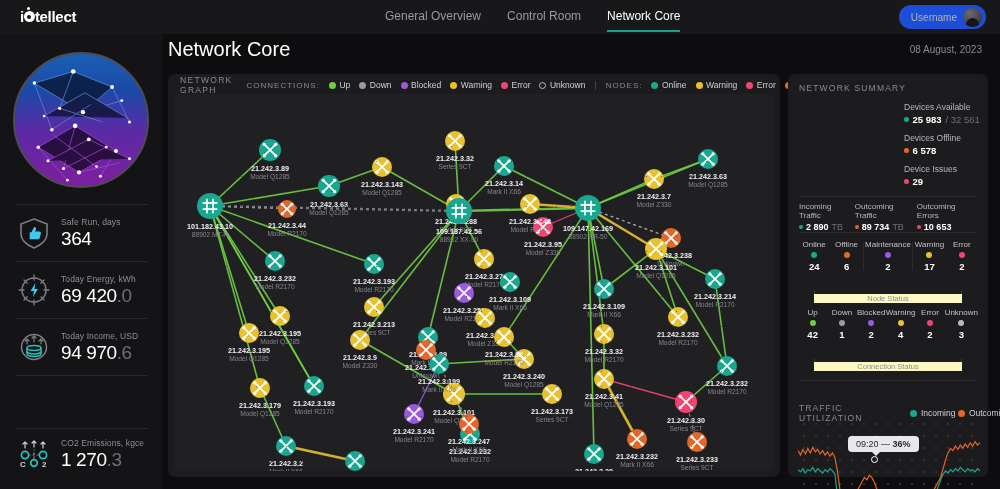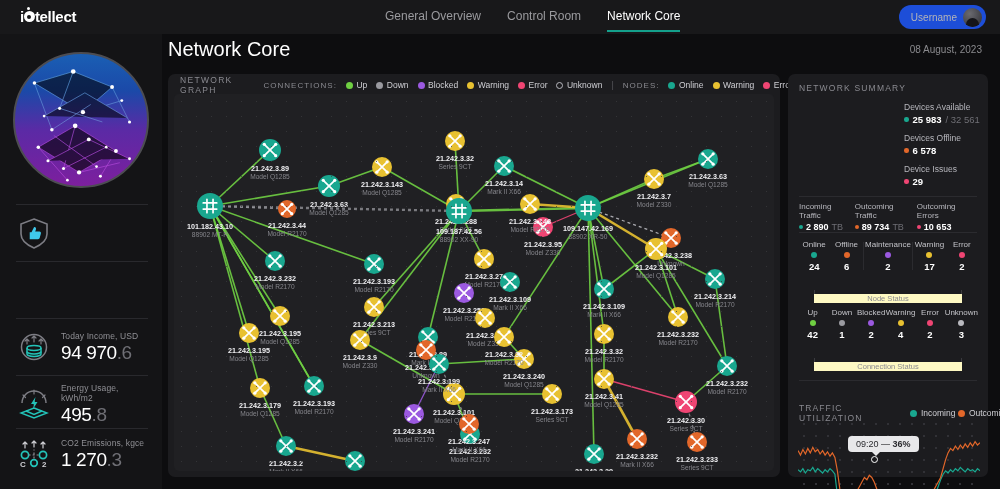--- a/index.html
+++ b/index.html
@@ -47,21 +47,21 @@
   .kpi .ic { width: 36px; height: 36px; flex: 0 0 36px; }
   .kpi .tx .lab { font-size: 8.5px; color: #8f8f94; margin-bottom: 1px; letter-spacing: .1px;}
   .kpi .tx .val { font-size: 19px; color: #fff; font-weight: 400; letter-spacing: -0.4px; }
   .kpi .tx .val .dec { color: #6f6f75; }
   .divider { position: absolute; left: 16px; width: 132px; height: 1px; background: #29292d; }
 
   
   .panel { position: absolute; background: #1c1c1f; border-radius: 7px; }
   .graph-panel { left: 168px; top: 74px; width: 612px; height: 403px; }
   .graph-head { position: absolute; left: 0; top: 0; width: 100%; height: 22px;
-                display: flex; align-items: center; padding-left: 12px; gap: 31px; }
+                display: flex; align-items: center; padding-left: 12px; gap: 14px; }
   .gh-title { font-size: 8.5px; letter-spacing: 1.3px; color: #8a8a90; }
   .legend { display: flex; align-items: center; gap: 9px; flex-wrap: nowrap; }
   .lg-cap { font-size: 8px; letter-spacing: 1px; color: #8a8a90; }
   .lg { display: flex; align-items: center; gap: 3.5px; font-size: 8.5px; color: #cfcfd4; }
   .lg .d { width: 7px; height: 7px; border-radius: 50%; display: inline-block; }
   .lg .ring { width: 7px; height: 7px; border-radius: 50%; border: 1.4px solid #b9b9bf; box-sizing:border-box;}
   .lg-sep { color: #55555a; font-size: 9px; }
   .graph-canvas { position: absolute; left: 6px; top: 20px; width: 600px; height: 377px;
                   background: #202023; border-radius: 5px; overflow: hidden; }
   .dots { position: absolute; inset: 0;
@@ -181,23 +181,40 @@
         </g>
       </svg>
     </div>
 
     <div class="divider" style="top:170px"></div>
     <div class="kpi" style="top:181px">
       <svg class="ic" viewBox="0 0 36 36">
         <path d="M18 4 L31 9 V19 C31 26 25 30 18 33 C11 30 5 26 5 19 V9 Z" fill="none" stroke="#7d7d84" stroke-width="1.6"></path>
         <path d="M15 24 v-6 h2 l3-6 c2 0 2.6 1.4 2 3 l-.8 2 H26 c1.2 0 2 1 1.7 2.2 l-1.3 5 c-.2.9-1 1.5-2 1.5 H15 Z" fill="#3fc9ec" transform="translate(-3,-2) scale(0.88) translate(4,4)"></path>
       </svg>
+      <div class="tx">
+          <div class="lab">Safe Run, days</div>
+      <div class="val"><span>364</span><span class="dec"></span></div>
+        </div>
     </div>
 
     <div class="divider" style="top:227px"></div>
+    <div class="kpi" style="top:238px">
+      <svg class="ic" viewBox="0 0 36 36">
+        <circle cx="18" cy="18" r="12" fill="none" stroke="#7d7d84" stroke-width="1.5"></circle>
+        <g stroke="#7d7d84" stroke-width="1.3" stroke-linecap="round">
+          <path d="M18 3 v5 M18 28 v5 M3 18 h5 M28 18 h5 M8 8 l3.2 3.2 M25 25 l3 3 M28 8 l-3.2 3.2 M8 28 l3.2-3.2"></path>
+        </g>
+        <path d="M19.5 11 l-5 8 h3.5 l-1 6 5-8 h-3.5 z" fill="#3fc9ec"></path>
+      </svg>
+      <div class="tx">
+          <div class="lab">Today Energy, kWh</div>
+      <div class="val"><span>69 420</span><span class="dec">.0</span></div>
+        </div>
+    </div>
 
     <div class="divider" style="top:284px"></div>
     <div class="kpi" style="top:295px">
       <svg class="ic" viewBox="0 0 36 36">
         <circle cx="18" cy="18" r="12.5" fill="none" stroke="#7d7d84" stroke-width="1.5"></circle>
         <g stroke="#7d7d84" stroke-width="1.2" stroke-linecap="round">
           <path d="M11 15 v-5 M11 10 l-2 2 M11 10 l2 2 M18 13 v-6 M18 7 l-2 2 M18 7 l2 2 M25 15 v-5 M25 10 l-2 2 M25 10 l2 2"></path>
         </g>
         <g fill="none" stroke="#23c3b8" stroke-width="1.5">
           <ellipse cx="18" cy="19" rx="7" ry="2.4"></ellipse>
@@ -205,37 +222,20 @@
           <path d="M11 22.5 c0 1.3 3.1 2.4 7 2.4 s7-1.1 7-2.4"></path>
         </g>
       </svg>
       <div class="tx">
           <div class="lab">Today Income, USD</div>
       <div class="val"><span>94 970</span><span class="dec">.6</span></div>
         </div>
     </div>
 
     <div class="divider" style="top:341px"></div>
-    <div class="kpi" style="top:349px">
-      <svg class="ic" viewBox="0 0 36 36">
-        <path d="M6 16 A12 12 0 0 1 30 16" fill="none" stroke="#7d7d84" stroke-width="1.5"></path>
-        <g stroke="#7d7d84" stroke-width="1.2" stroke-linecap="round">
-          <path d="M18 3 v4 M7 8 l2.5 2.5 M29 8 l-2.5 2.5 M18 14 v3"></path>
-        </g>
-        <path d="M19.5 10 l-4.5 7 h3 l-1 5 4.5-7 h-3 z" fill="#23c3b8"></path>
-        <g fill="none" stroke="#23c3b8" stroke-width="1.4">
-          <path d="M18 21 L31 26 L18 31 L5 26 Z"></path>
-          <path d="M10 24 L18 27.5 L26 24"></path>
-        </g>
-      </svg>
-      <div class="tx">
-          <div class="lab">Energy Usage, kWh/m2</div>
-      <div class="val"><span>495</span><span class="dec">.8</span></div>
-        </div>
-    </div>
 
     <div class="divider" style="top:394px"></div>
     <div class="kpi" style="top:402px">
       <svg class="ic" viewBox="0 0 36 36">
         <g stroke="#cfcfd4" stroke-width="1.2" stroke-linecap="round">
           <path d="M9 12 v-6 M9 6 l-2 2 M9 6 l2 2 M18 11 v-6 M18 5 l-2 2 M18 5 l2 2 M27 12 v-6 M27 6 l-2 2 M27 6 l2 2"></path>
         </g>
         <g fill="none" stroke="#23c3b8" stroke-width="1.7">
           <circle cx="9" cy="19" r="3.6"></circle>
             <circle cx="27" cy="19" r="3.6"></circle>

